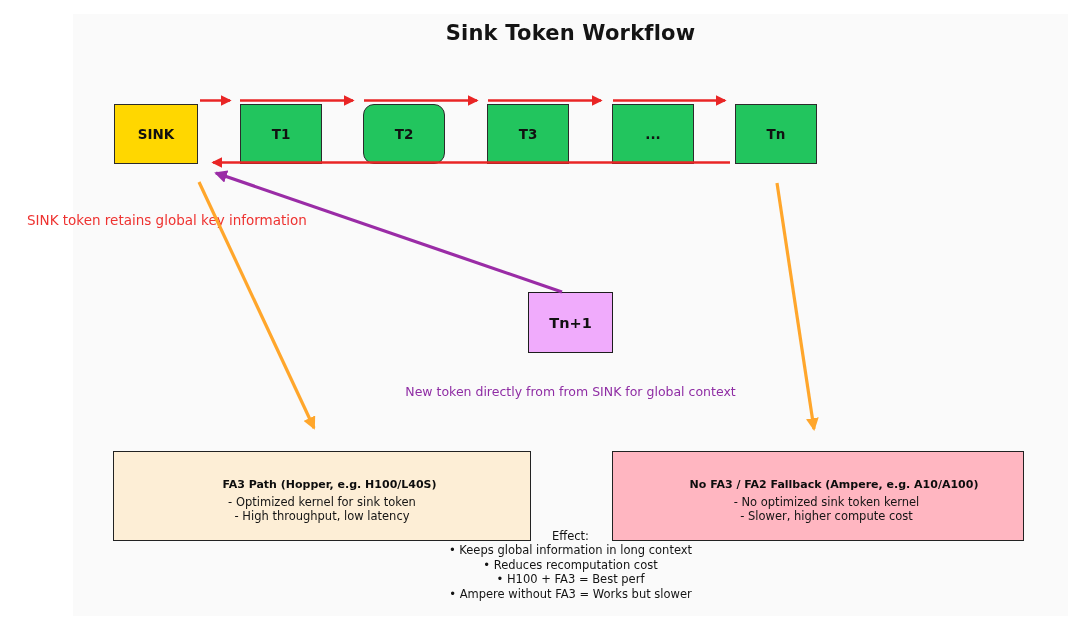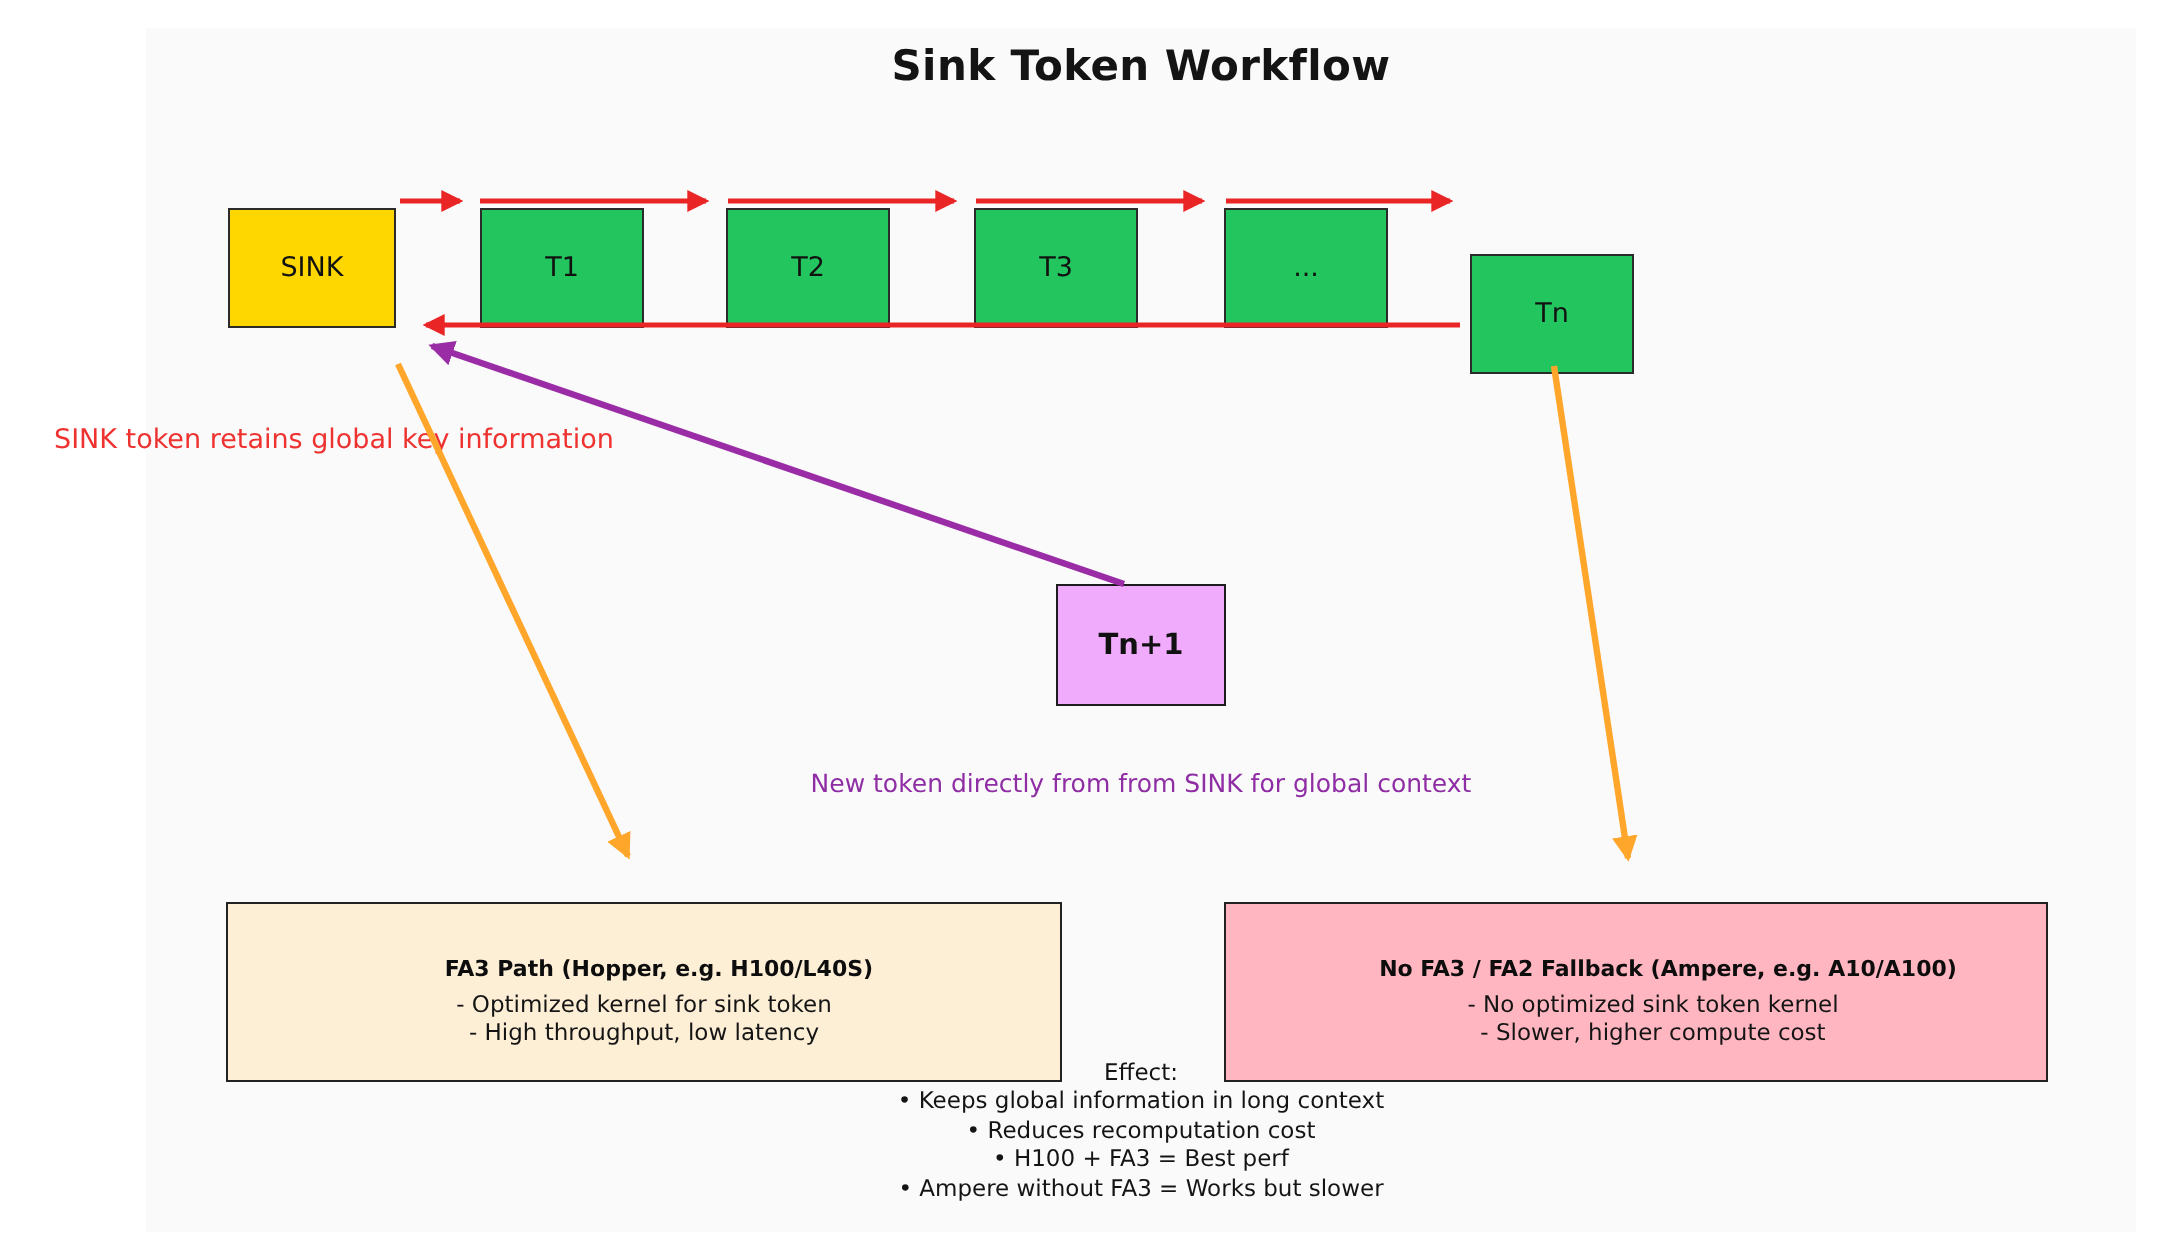--- a/index.html
+++ b/index.html
@@ -9,25 +9,25 @@
   }
   .figure{position:absolute;left:73px;top:14px;width:995px;height:602px;background:#fafafa;}
   .overlay{position:absolute;left:0;top:0;width:1080px;height:630px;pointer-events:none;}
   .title{
     position:absolute;left:73px;top:21px;width:995px;text-align:center;
     font-size:21px;font-weight:bold;color:#141414;letter-spacing:.2px;
   }
   .token{
     position:absolute;top:104px;height:60px;box-sizing:border-box;
     border:1.6px solid #2b2b2b;display:flex;align-items:center;justify-content:center;
-    font-size:13.5px;font-weight:normal;color:#111;
+    font-size:13.5px;font-weight:bold;color:#111;
   }
   .tok-sink{left:114px;width:84px;background:#ffd700;}
   .tok-blue{background:#22c55e;width:82px;}
-  .tok-1{left:240px;} .tok-2{left:363px;} .tok-3{left:487px;} .tok-dots{left:612px;} .tok-n{left:735px;margin-top:23px;}
+  .tok-1{left:240px;} .tok-2{left:363px;border-radius:11px;} .tok-3{left:487px;} .tok-dots{left:612px;} .tok-n{left:735px;}
   .tok-new{
     position:absolute;left:528px;top:292px;width:85px;height:61px;box-sizing:border-box;
     background:#f0abfc;border:1.7px solid #1d1d1d;display:flex;align-items:center;justify-content:center;
     font-size:14.5px;font-weight:bold;color:#111;
   }
   .note-red{position:absolute;left:27px;top:212px;font-size:13.5px;color:#ee3230;white-space:nowrap;}
   .note-purple{
     position:absolute;left:73px;top:384px;width:995px;text-align:center;
     font-size:12.5px;color:#8f2da4;
   }

